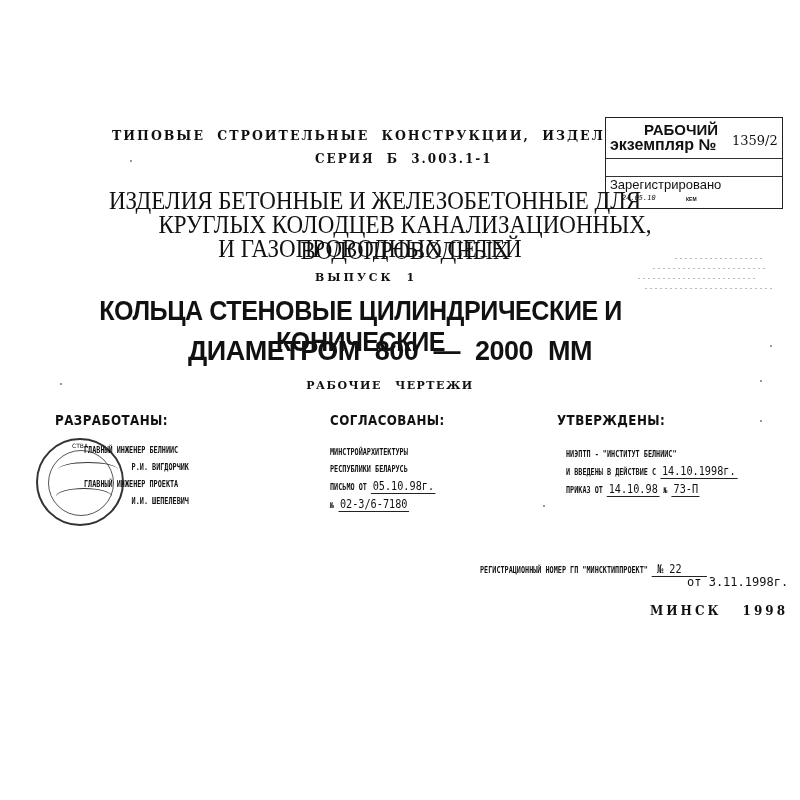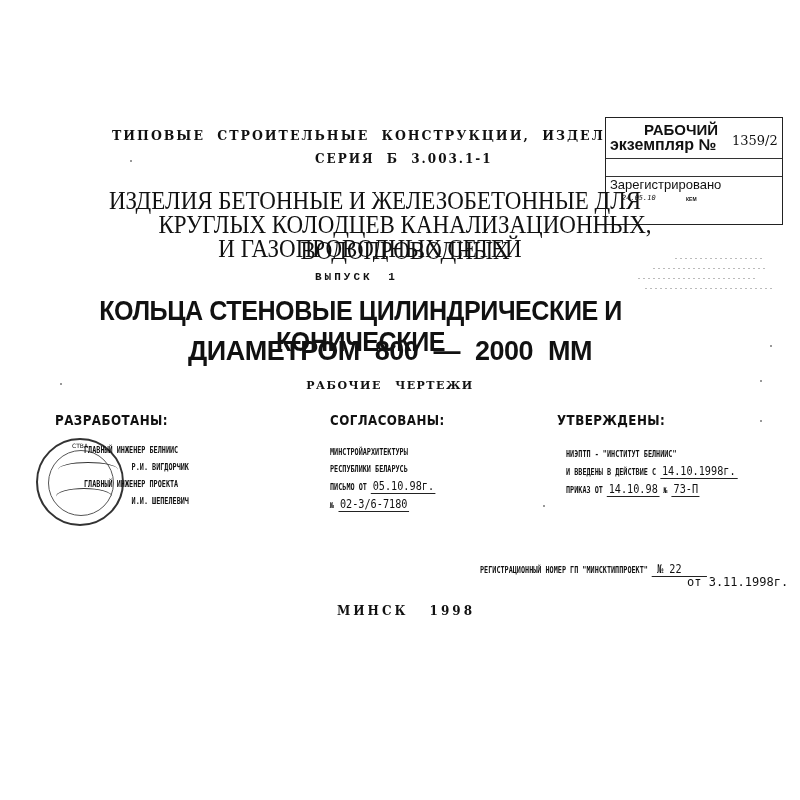--- a/index.html
+++ b/index.html
@@ -13,21 +13,21 @@
   .mono { font-family: "DejaVu Sans Mono", monospace; }
 
   #series-title { top: 128px; left: 112px; font-size: 12.5px; word-spacing: 6px; }
   #series-code { top: 152px; left: 315px; font-size: 12px; word-spacing: 6px; }
 
   .main-title { font-size: 25px; line-height: 26px; transform: scaleX(0.92); transform-origin: center; }
   #title-1 { top: 188px; left: 50px; width: 650px; text-align: center; }
   #title-2 { top: 212px; left: 25px; width: 760px; text-align: center; }
   #title-3 { top: 236px; left: 120px; width: 500px; text-align: center; }
 
-  #issue { top: 271px; left: 315px; font-size: 11px; letter-spacing: 3px; word-spacing: 6px; font-family: Liberation Mono, monospace; }
+  #issue { top: 271px; left: 315px; font-size: 11px; letter-spacing: 3px; word-spacing: 6px; }
 
   .sub-title { font-size: 27px; letter-spacing: -0.5px; font-family: "Liberation Sans", sans-serif; font-weight: bold; }
   #sub-1 { top: 296px; left: 35px; width: 700px; text-align: center; transform: scaleX(0.93); transform-origin: left; }
   #sub-2 { top: 336px; left: 160px; width: 460px; text-align: center; word-spacing: 8px; }
 
   #drawings { top: 379px; left: 0; width: 780px; text-align: center; font-size: 11px; letter-spacing: 1.5px; word-spacing: 8px; }
 
   .col-head { font-family: "DejaVu Sans", sans-serif; font-size: 14px; font-weight: bold; letter-spacing: 0.5px; transform: scaleX(0.85); transform-origin: left; }
   .small-line { font-family: "DejaVu Sans Mono", monospace; font-size: 8px; font-weight: bold; line-height: 17px; white-space: nowrap; transform: scaleX(0.85); transform-origin: left; }
   .hand { font-family: "DejaVu Sans Mono", monospace; font-size: 12px; font-weight: normal; border-bottom: 1px solid #222; padding: 0 2px; }
@@ -47,25 +47,25 @@
   #stamp-inner {
     position: absolute; top: 10px; left: 10px; width: 64px; height: 64px; border-radius: 50%;
     border: 1px solid #555;
   }
   #stamp-text { position: absolute; top: 2px; left: 0; width: 84px; text-align: center; font-size: 6px; font-family: "DejaVu Sans", sans-serif; }
   .scribble { position: absolute; border-top: 1.5px solid #333; border-radius: 50%; }
 
   #reg-line { top: 561px; left: 480px; font-size: 8px; }
   #reg-date { top: 575px; left: 687px; font-size: 12px; }
 
-  #city { top: 604px; left: 16px; width: 780px; text-align: center; font-size: 12px; letter-spacing: 3px; word-spacing: 14px; }
+  #city { top: 604px; left: 8px; width: 780px; text-align: right; font-size: 12px; letter-spacing: 3px; word-spacing: 14px; }
 
   
   #work-stamp {
-    top: 117px; left: 605px; width: 178px; height: 108px;
+    top: 117px; left: 605px; width: 178px; height: 92px;
     border: 1.5px solid #222; box-sizing: border-box; background: #fff;
   }
   #ws-title { position: absolute; top: 3px; left: 38px; font-family: "Liberation Sans", sans-serif; font-weight: bold; font-size: 15px; }
   #ws-copy { position: absolute; top: 18px; left: 4px; font-family: "Liberation Sans", sans-serif; font-weight: bold; font-size: 16px; }
   #ws-number { position: absolute; top: 15px; left: 126px; font-family: "DejaVu Serif", serif; font-size: 13px; }
   #ws-div1 { position: absolute; top: 40px; left: 0; width: 100%; border-top: 1px solid #333; }
   #ws-div2 { position: absolute; top: 58px; left: 0; width: 100%; border-top: 1px solid #333; }
   #ws-reg { position: absolute; top: 59px; left: 4px; font-family: "Liberation Sans", sans-serif; font-size: 13px; }
   #ws-reg-val { position: absolute; top: 68px; left: 16px; font-family: "DejaVu Sans Mono", monospace; font-size: 7px; font-style: italic; margin-top: 8px; }
   #ws-sign { position: absolute; top: 78px; left: 80px; font-family: "Liberation Sans", sans-serif; font-size: 5px; font-weight: bold; }

